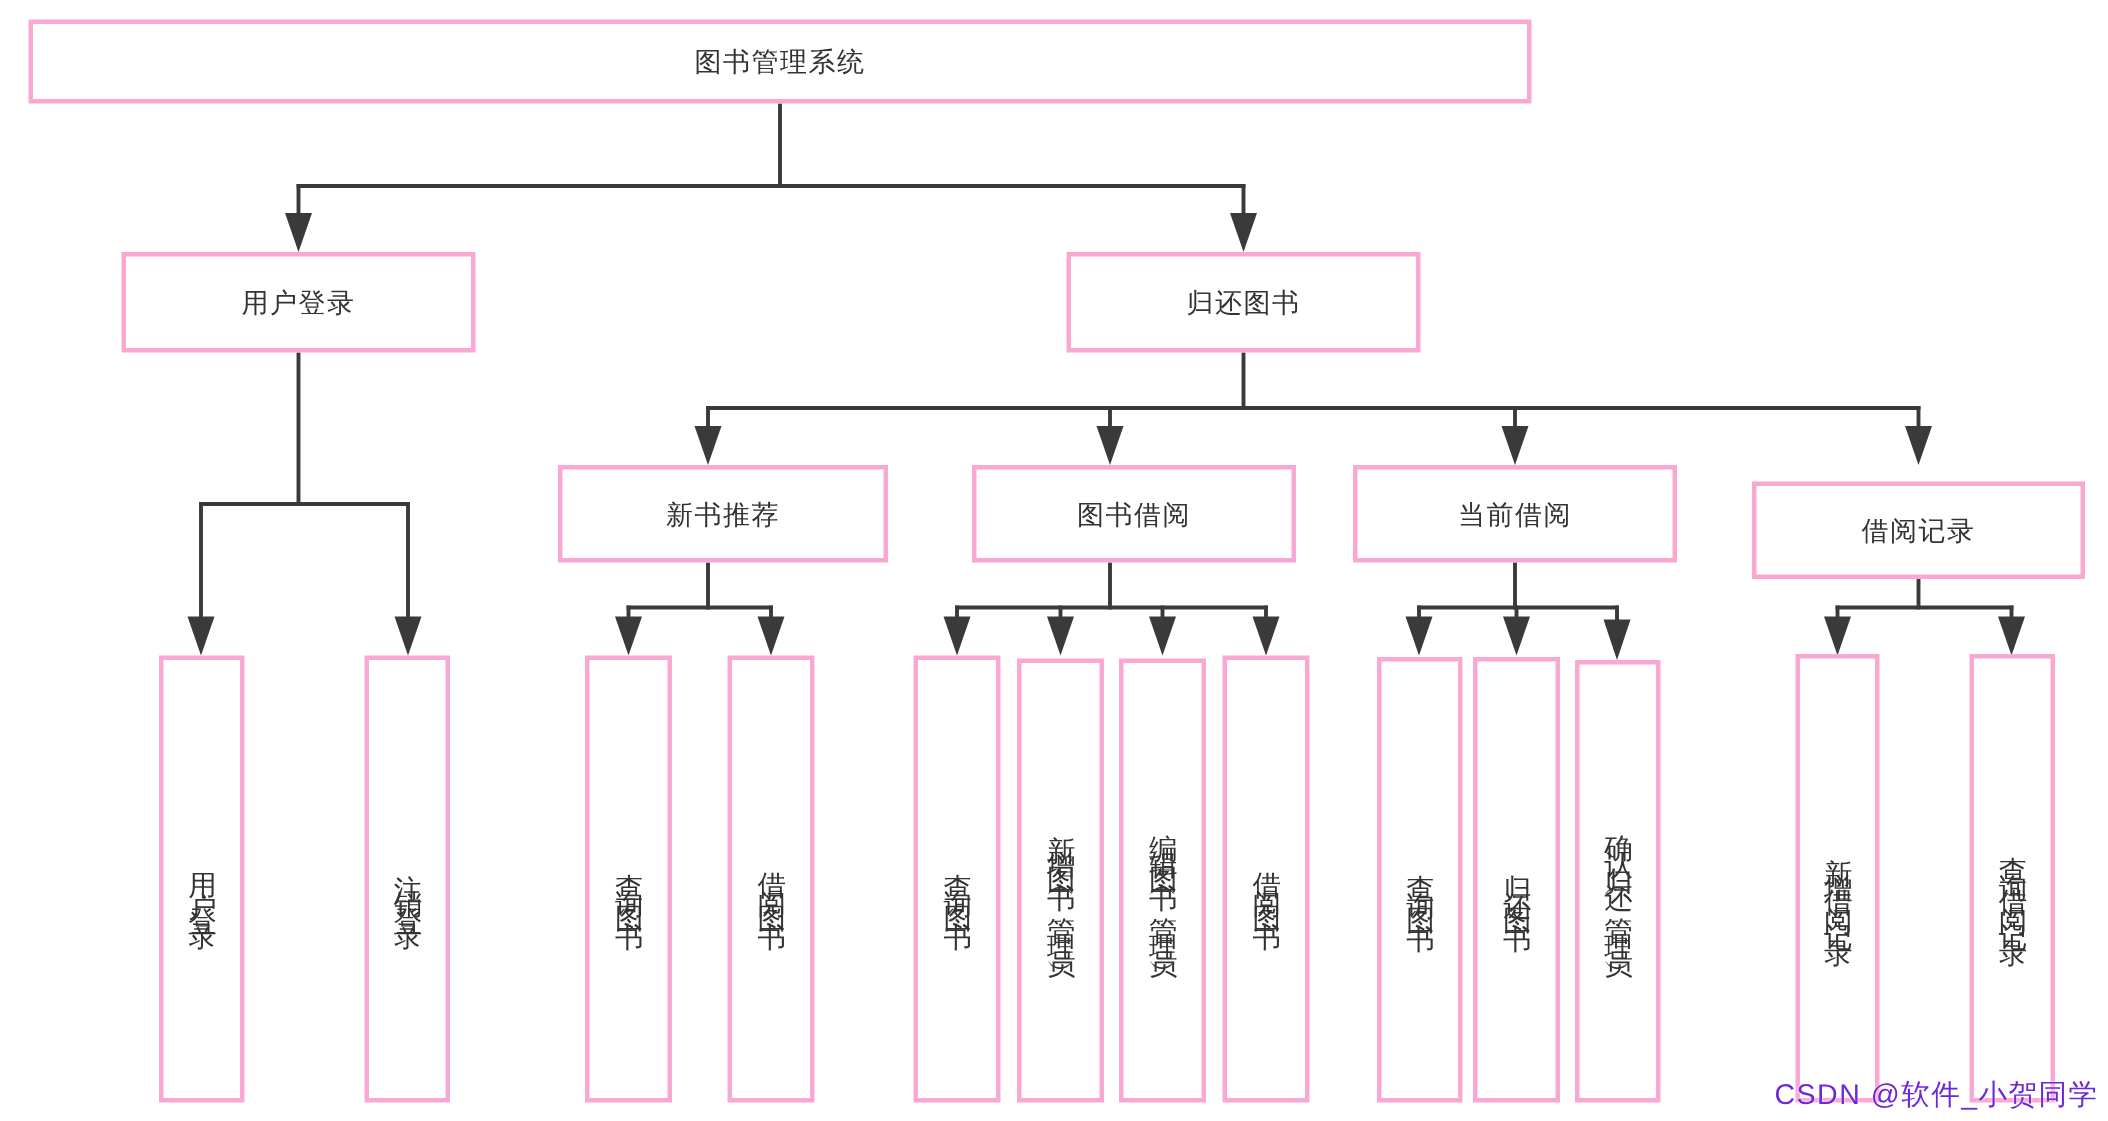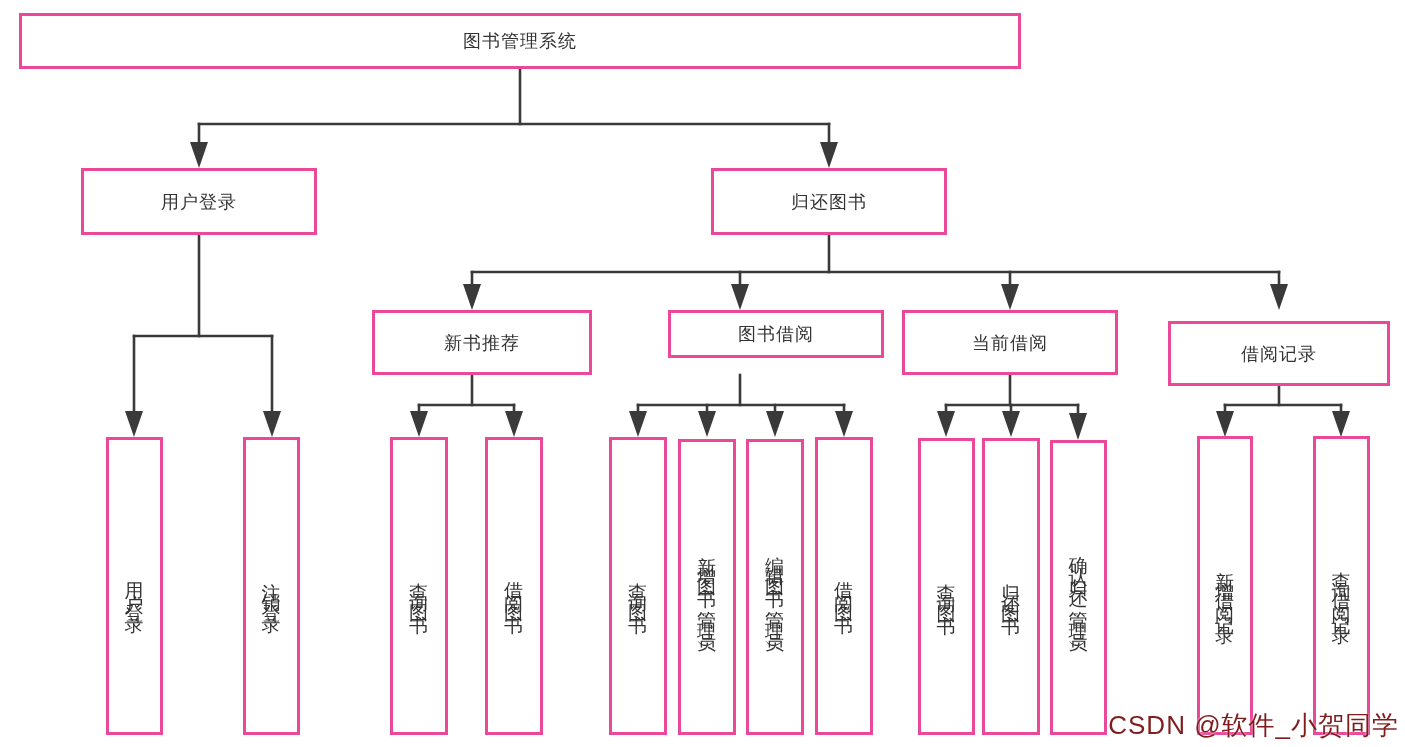--- a/index.html
+++ b/index.html
@@ -7,21 +7,21 @@
     position: relative;
     width: 1405px;
     height: 747px;
     background: #ffffff;
     font-family: "Liberation Sans", "DejaVu Sans", sans-serif;
     overflow: hidden;
   }
   .node {
     position: absolute;
     box-sizing: border-box;
-    border: 3px solid #ec4899;
+    border: 3px solid #f9a8d4;
     background: #ffffff;
     display: flex;
     align-items: center;
     justify-content: center;
     color: #333333;
     z-index: 2;
   }
   .node.h { font-size: 18px; letter-spacing: 1px; }
   .node.root { font-size: 18px; }
   .node.v {
@@ -36,22 +36,22 @@
     left: 0; top: 0;
     width: 1405px; height: 747px;
     z-index: 1;
   }
   #wires line { stroke: #3a3a3a; stroke-width: 2.6; stroke-linecap: square; }
   #wires polygon { fill: #3a3a3a; }
   .watermark {
     position: absolute;
     right: 6px;
     bottom: 4px;
-    font-size: 26px;
-    color: #7f1d1d;
+    font-size: 19px;
+    color: #6d28d9;
     letter-spacing: 1px;
     z-index: 3;
     text-shadow: 0 0 2px rgba(255,255,255,0.9);
     white-space: nowrap;
     margin-left: 20px;
   }
 </style>
 </head>
 <body>
 
@@ -132,21 +132,21 @@
       <polygon points="1332,411 1350,411 1341,437"></polygon>
     </g>
   </svg>
 
   <div class="node h root" style="left:19px; top:13px; width:1002px; height:56px;">图书管理系统</div>
 
   <div class="node h" style="left:81px; top:168px; width:236px; height:67px;">用户登录</div>
   <div class="node h" style="left:711px; top:168px; width:236px; height:67px;">归还图书</div>
 
   <div class="node h" style="left:372px; top:310px; width:220px; height:65px;">新书推荐</div>
-  <div class="node h" style="left:668px; top:310px; width:216px; height:48px;">图书借阅</div>
+  <div class="node h" style="left:648px; top:310px; width:216px; height:65px;">图书借阅</div>
   <div class="node h" style="left:902px; top:310px; width:216px; height:65px;">当前借阅</div>
   <div class="node h" style="left:1168px; top:321px; width:222px; height:65px;">借阅记录</div>
 
   <div class="node v" style="left:106px; top:437px; width:57px; height:298px;">用户登录</div>
   <div class="node v" style="left:243px; top:437px; width:57px; height:298px;">注销登录</div>
 
   <div class="node v" style="left:390px; top:437px; width:58px; height:298px;">查询图书</div>
   <div class="node v" style="left:485px; top:437px; width:58px; height:298px;">借阅图书</div>
 
   <div class="node v" style="left:609px; top:437px; width:58px; height:298px;">查询图书</div>

